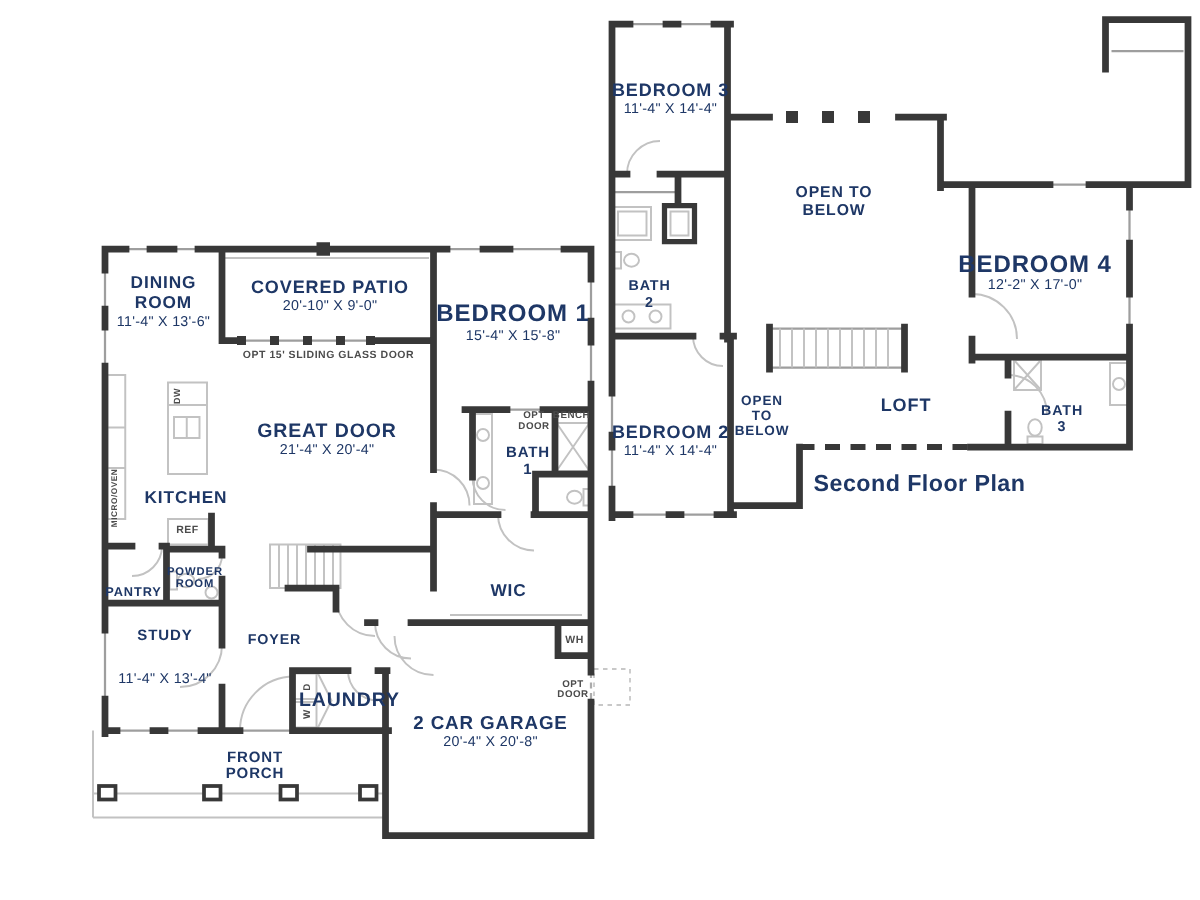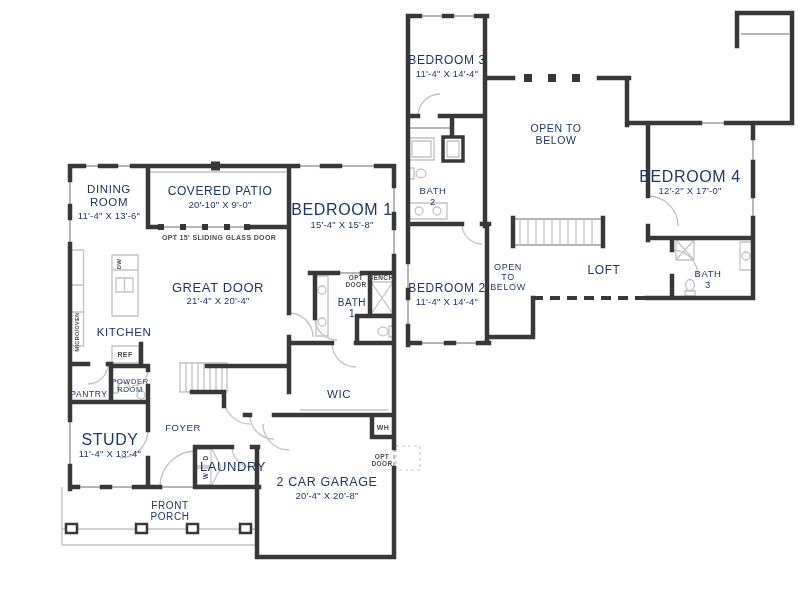--- a/index.html
+++ b/index.html
@@ -3,21 +3,21 @@
 <meta charset="utf-8">
 <style>
   :root{ --navy:#1e3766; --wall:#383838; --thin:#9e9e9e; --fix:#c2c2c2; }
   html,body{margin:0;padding:0;background:#fff;}
   #canvas{position:relative;width:800px;height:600px;background:#ffffff;overflow:hidden;
           font-family:"Liberation Sans",sans-serif;}
   #plan-svg{position:absolute;left:0;top:0;}
   .lbl{position:absolute;transform:translate(-50%,-50%);text-align:center;white-space:nowrap;
        font-family:"Liberation Sans",sans-serif;}
   .wrap{white-space:normal;line-height:1.12;}
-  .room{font-weight:normal;color:var(--navy);letter-spacing:.6px;}
+  .room{font-weight:bold;color:var(--navy);letter-spacing:.6px;}
   .dim{font-weight:normal;color:var(--navy);letter-spacing:.2px;}
   .small{font-weight:bold;color:#4c4c4c;letter-spacing:.35px;}
   .vert{transform:translate(-50%,-50%) rotate(-90deg);}
   .title{font-weight:bold;color:var(--navy);letter-spacing:.3px;}
   .whitebg{background:#fff;padding:0 2px;}
 </style>
 </head>
 <body>
 
 <div id="canvas">
@@ -186,21 +186,21 @@
 
   <div class="lbl room wrap" style="left:130px;top:386px;width:54px;font-size:7.5px">POWDER ROOM</div>
   <div class="lbl room" style="left:89px;top:394px;font-size:8.5px">PANTRY</div>
 
   <div class="lbl room wrap" style="left:352px;top:308px;width:30px;font-size:10px">BATH 1</div>
   <div class="lbl small wrap" style="left:356px;top:281px;width:26px;font-size:6.5px">OPT DOOR</div>
   <div class="lbl small" style="left:381px;top:277px;font-size:6.5px">BENCH</div>
 
   <div class="lbl room" style="left:339px;top:394px;font-size:11.5px">WIC</div>
 
-  <div class="lbl room" style="left:110px;top:440px;font-size:16px">STUDY</div>
+  <div class="lbl room" style="left:110px;top:424px;font-size:10px">STUDY</div>
   <div class="lbl dim" style="left:110px;top:453px;font-size:9.5px">11'-4" X 13'-4"</div>
 
   <div class="lbl room" style="left:183px;top:427px;font-size:9.5px">FOYER</div>
 
   <div class="lbl room" style="left:233px;top:466px;font-size:13px">LAUNDRY</div>
   <div class="lbl small vert" style="left:205px;top:476px;font-size:6.5px">W</div>
   <div class="lbl small vert" style="left:205px;top:458px;font-size:6.5px">D</div>
 
   <div class="lbl room wrap" style="left:170px;top:511px;width:56px;font-size:10px">FRONT PORCH</div>
 
@@ -222,14 +222,15 @@
 
   <div class="lbl room wrap" style="left:508px;top:277px;width:38px;font-size:9px">OPEN TO BELOW</div>
 
   <div class="lbl room" style="left:604px;top:270px;font-size:12px">LOFT</div>
 
   <div class="lbl room" style="left:690px;top:177px;font-size:16px">BEDROOM 4</div>
   <div class="lbl dim" style="left:690px;top:190px;font-size:9.5px">12'-2" X 17'-0"</div>
 
   <div class="lbl room wrap" style="left:708px;top:280px;width:28px;font-size:9.5px">BATH 3</div>
 
+  <div class="lbl title" style="left:613px;top:323px;font-size:15.5px">Second Floor Plan</div>
 
 </div>
 
 </body></html>

